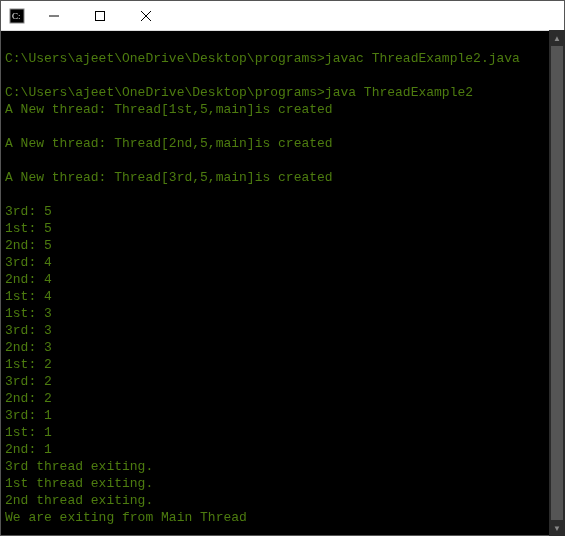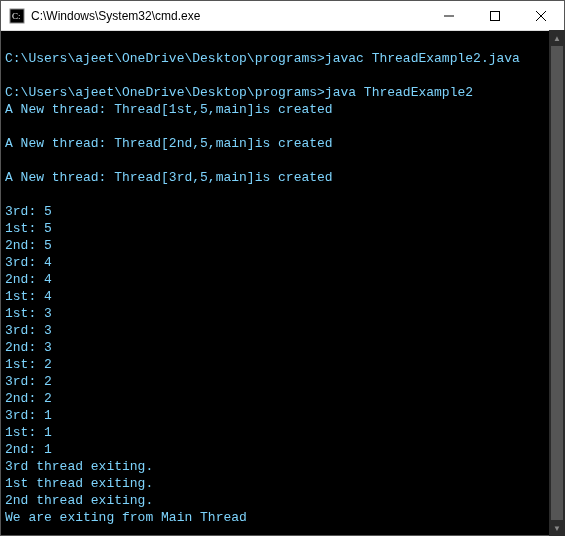--- a/index.html
+++ b/index.html
@@ -51,21 +51,21 @@
     display: flex;
     align-items: center;
     justify-content: center;
     font-size: 10px;
     color: #000;
     cursor: pointer;
   }
   .terminal {
     flex: 1;
     background: #000;
-    color: #7dd3fc;
+    color: #4d7c0f;
     font-family: Consolas, "Courier New", monospace;
     font-size: 13px;
     line-height: 17px;
     padding: 2px 4px;
     white-space: pre;
     overflow: hidden;
     position: relative;
   }
   .scrollbar {
     position: absolute;
@@ -102,21 +102,20 @@
 <body>
 
 <div class="window">
   <div class="titlebar">
     <div class="titlebar-icon">
       <svg width="16" height="16" viewBox="0 0 16 16">
         <rect x="1" y="1" width="14" height="14" fill="#000" stroke="#888" stroke-width="1"></rect>
         <text x="3" y="11" font-size="9" fill="#fff" font-family="Consolas">C:</text>
       </svg>
     </div>
-    <div class="title-text">C:\Windows\System32\cmd.exe</div>
     <div class="win-controls">
       <div class="win-btn">
         <svg width="10" height="10" viewBox="0 0 10 10">
             <line x1="0" y1="5" x2="10" y2="5" stroke="#000" stroke-width="1"></line>
           </svg>
       </div>
       <div class="win-btn">
         <svg width="10" height="10" viewBox="0 0 10 10">
             <rect x="0.5" y="0.5" width="9" height="9" fill="none" stroke="#000" stroke-width="1"></rect>
           </svg>

